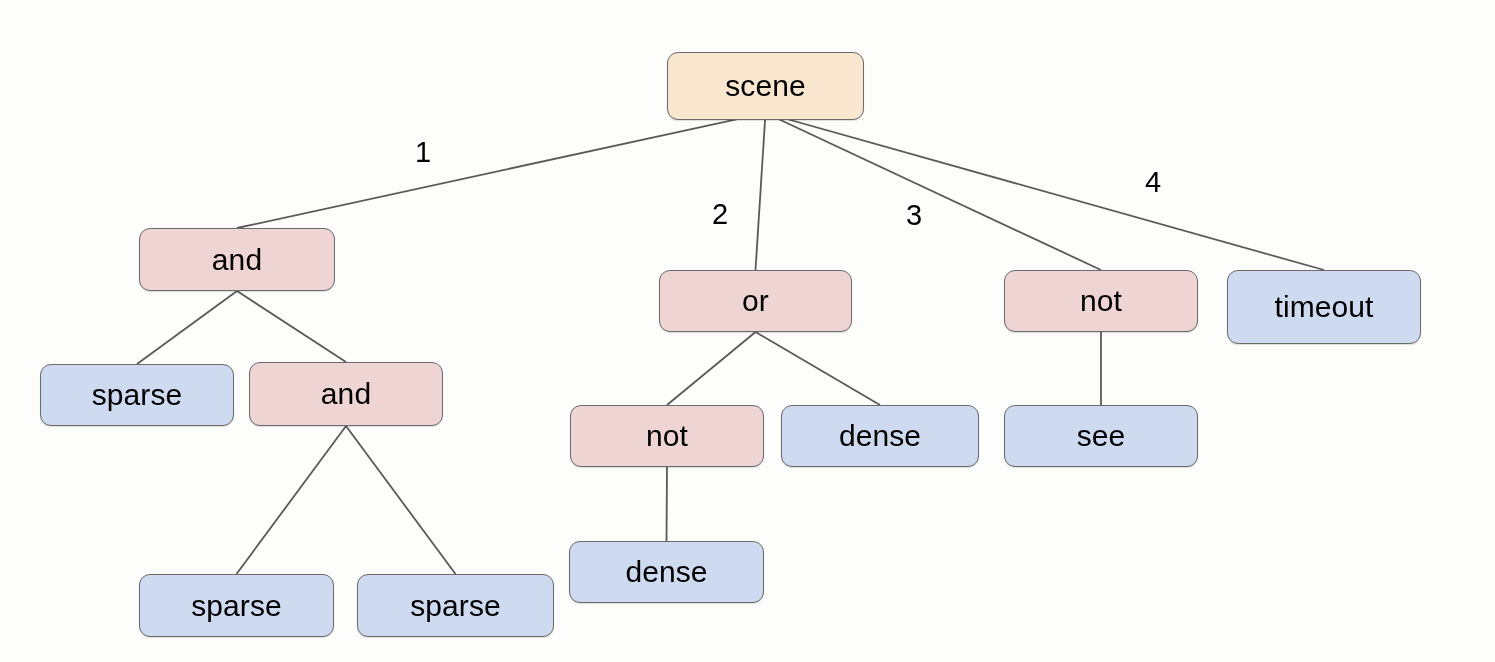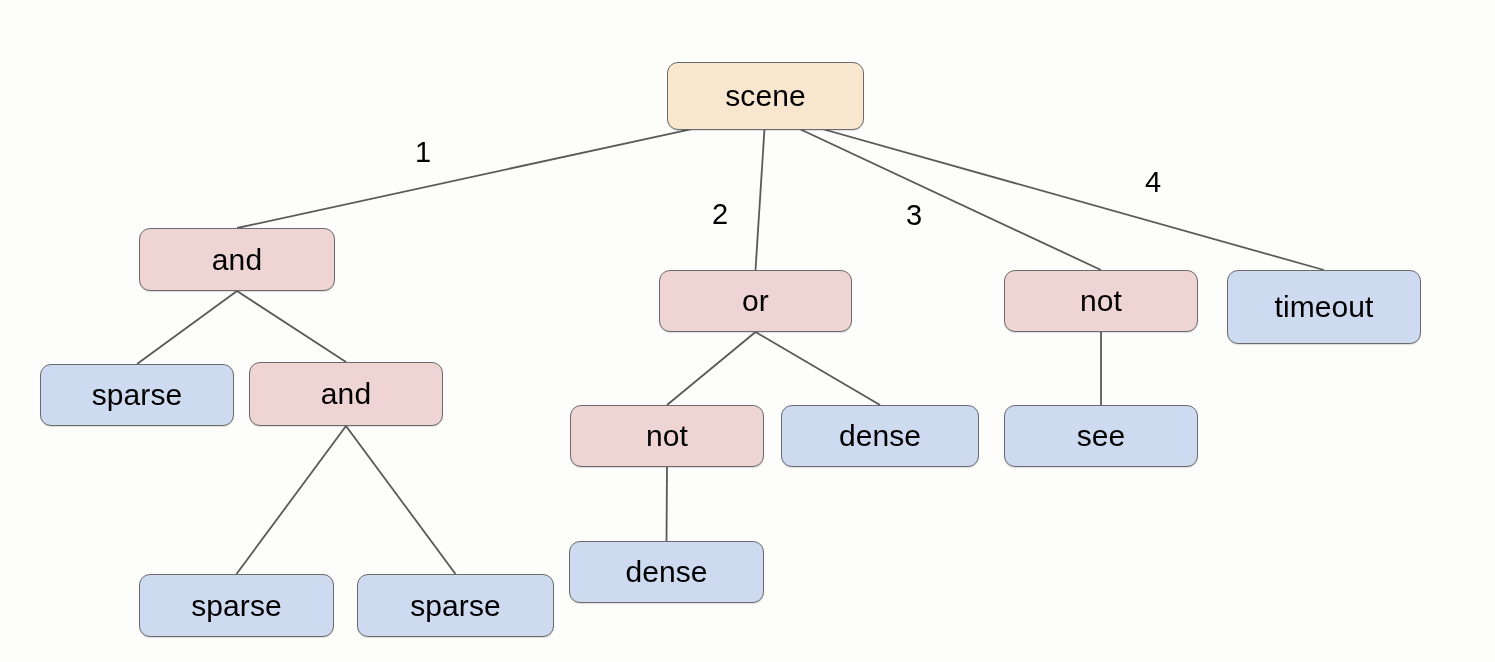--- a/index.html
+++ b/index.html
@@ -63,21 +63,21 @@
       <line x1="237" y1="291" x2="137" y2="364" stroke="#595959" stroke-width="1.8"></line>
       <line x1="237" y1="291" x2="346" y2="362" stroke="#595959" stroke-width="1.8"></line>
       <line x1="346" y1="426" x2="236.5" y2="574" stroke="#595959" stroke-width="1.8"></line>
       <line x1="346" y1="426" x2="455.5" y2="574" stroke="#595959" stroke-width="1.8"></line>
       <line x1="755.5" y1="332" x2="667" y2="405" stroke="#595959" stroke-width="1.8"></line>
       <line x1="755.5" y1="332" x2="880" y2="405" stroke="#595959" stroke-width="1.8"></line>
       <line x1="667" y1="467" x2="666.5" y2="541" stroke="#595959" stroke-width="1.8"></line>
       <line x1="1101" y1="332" x2="1101" y2="405" stroke="#595959" stroke-width="1.8"></line>
     </svg>
   <div id="node-layer">
-      <div class="node node-root" style="left: 667px; top: 62px; width: 197px; height: 68px; background: rgb(248, 230, 207); border-color: rgb(107, 107, 107); color: rgb(0, 0, 0);">scene</div>
+      <div class="node node-root" style="left: 667px; top: 52px; width: 197px; height: 68px; background: rgb(248, 230, 207); border-color: rgb(107, 107, 107); color: rgb(0, 0, 0);">scene</div>
       <div class="node node-op" style="left: 139px; top: 228px; width: 196px; height: 63px; background: rgb(238, 212, 210); border-color: rgb(107, 107, 107); color: rgb(0, 0, 0);">and</div>
       <div class="node node-op" style="left: 659px; top: 270px; width: 193px; height: 62px; background: rgb(238, 212, 210); border-color: rgb(107, 107, 107); color: rgb(0, 0, 0);">or</div>
       <div class="node node-op" style="left: 1004px; top: 270px; width: 194px; height: 62px; background: rgb(238, 212, 210); border-color: rgb(107, 107, 107); color: rgb(0, 0, 0);">not</div>
       <div class="node node-leaf" style="left: 1227px; top: 270px; width: 194px; height: 74px; background: rgb(206, 218, 240); border-color: rgb(107, 107, 107); color: rgb(0, 0, 0);">timeout</div>
       <div class="node node-leaf" style="left: 40px; top: 364px; width: 194px; height: 62px; background: rgb(206, 218, 240); border-color: rgb(107, 107, 107); color: rgb(0, 0, 0);">sparse</div>
       <div class="node node-op" style="left: 249px; top: 362px; width: 194px; height: 64px; background: rgb(238, 212, 210); border-color: rgb(107, 107, 107); color: rgb(0, 0, 0);">and</div>
       <div class="node node-op" style="left: 570px; top: 405px; width: 194px; height: 62px; background: rgb(238, 212, 210); border-color: rgb(107, 107, 107); color: rgb(0, 0, 0);">not</div>
       <div class="node node-leaf" style="left: 781px; top: 405px; width: 198px; height: 62px; background: rgb(206, 218, 240); border-color: rgb(107, 107, 107); color: rgb(0, 0, 0);">dense</div>
       <div class="node node-leaf" style="left: 1004px; top: 405px; width: 194px; height: 62px; background: rgb(206, 218, 240); border-color: rgb(107, 107, 107); color: rgb(0, 0, 0); text-align: center;">see</div>
       <div class="node node-leaf" style="left: 569px; top: 541px; width: 195px; height: 62px; background: rgb(206, 218, 240); border-color: rgb(107, 107, 107); color: rgb(0, 0, 0);">dense</div>

